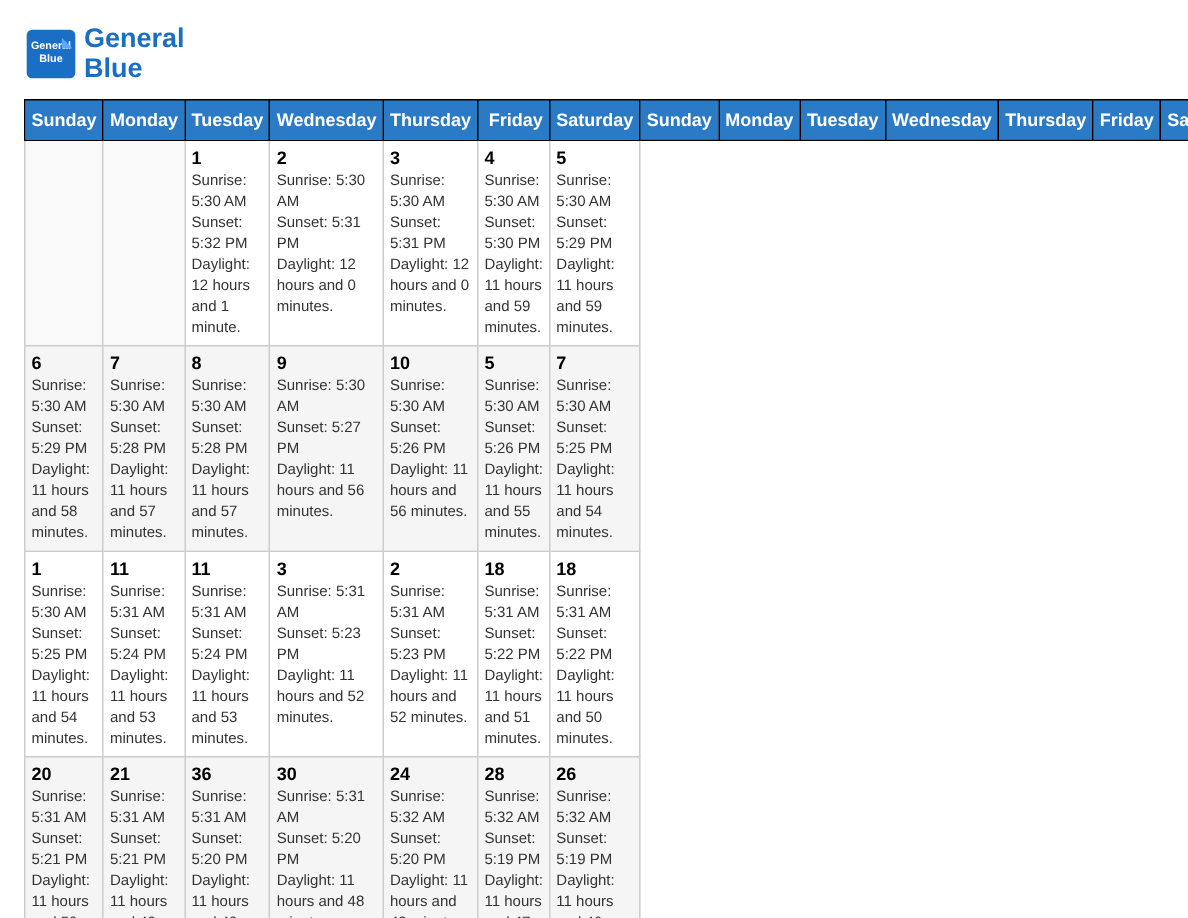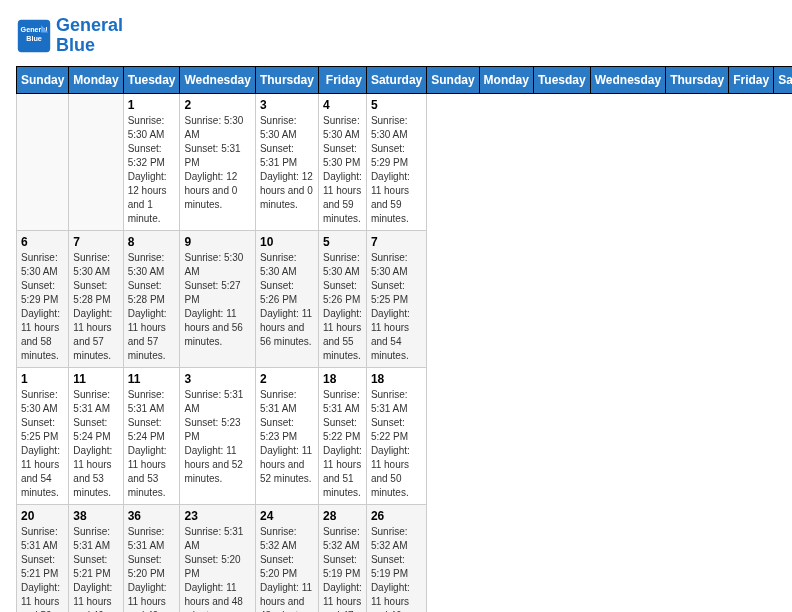--- a/index.html
+++ b/index.html
@@ -217,29 +217,29 @@
           <span class="day-num">18</span>
           <div class="day-detail">Sunrise: 5:31 AM<br>Sunset: 5:22 PM<br>Daylight: 11 hours and 50 minutes.</div>
         </td>
       </tr>
       <tr>
         <td>
           <span class="day-num">20</span>
           <div class="day-detail">Sunrise: 5:31 AM<br>Sunset: 5:21 PM<br>Daylight: 11 hours and 50 minutes.</div>
         </td>
         <td>
-          <span class="day-num">38</span>
+          <span class="day-num">21</span>
           <div class="day-detail">Sunrise: 5:31 AM<br>Sunset: 5:21 PM<br>Daylight: 11 hours and 49 minutes.</div>
         </td>
         <td>
           <span class="day-num">36</span>
           <div class="day-detail">Sunrise: 5:31 AM<br>Sunset: 5:20 PM<br>Daylight: 11 hours and 49 minutes.</div>
         </td>
         <td>
-          <span class="day-num">23</span>
+          <span class="day-num">30</span>
           <div class="day-detail">Sunrise: 5:31 AM<br>Sunset: 5:20 PM<br>Daylight: 11 hours and 48 minutes.</div>
         </td>
         <td>
           <span class="day-num">24</span>
           <div class="day-detail">Sunrise: 5:32 AM<br>Sunset: 5:20 PM<br>Daylight: 11 hours and 48 minutes.</div>
         </td>
         <td>
           <span class="day-num">28</span>
           <div class="day-detail">Sunrise: 5:32 AM<br>Sunset: 5:19 PM<br>Daylight: 11 hours and 47 minutes.</div>
         </td>

